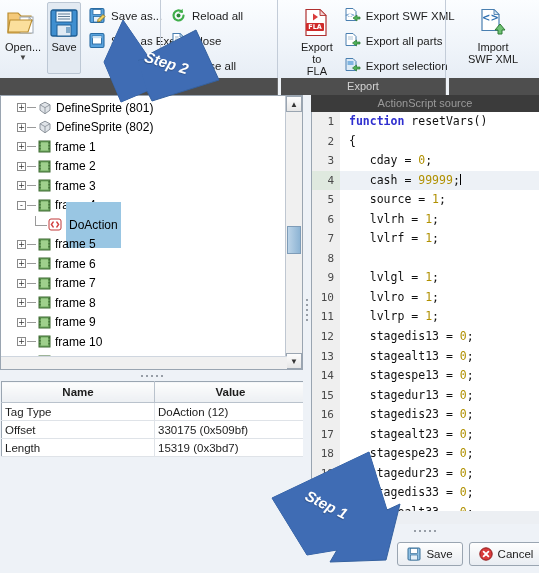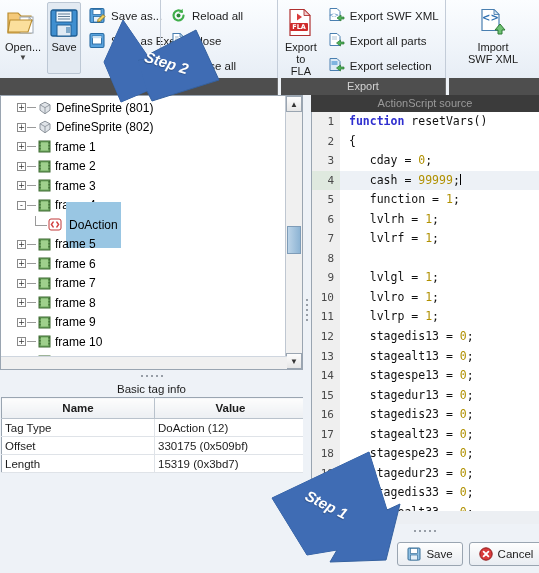--- a/index.html
+++ b/index.html
@@ -220,21 +220,21 @@
                 <circle cx="11.5" cy="12" r="4" fill="#d93b3b" stroke="#9c1f1f" stroke-width=".8"></circle>
                 <rect x="9.3" y="11.3" width="4.4" height="1.4" fill="#fff"></rect>
               </svg>
             </span>
             <span class="lbl">Close all</span>
           </div>
         </div>
       </div>
 
       <div class="rgroup" style="width:168px">
-        <div class="bigbtn" style="width:52px;margin-left:6px">
+        <div class="bigbtn" style="width:52px;margin-left:22px">
           <span class="ico">
             <svg width="28" height="30" viewBox="0 0 28 30">
               <path d="M3 1.5h14l6 6v20H3z" fill="#fff" stroke="#b03030" stroke-width="1.2"></path>
               <path d="M17 1.5l6 6h-6z" fill="#f2d0d0" stroke="#b03030" stroke-width=".9"></path>
               <path d="M10 5.5l5 3.5-5 3.5z" fill="#d93b3b"></path>
               <rect x="3" y="15" width="18" height="8" rx="1" fill="#cf2a2a"></rect>
               <text x="12" y="21.3" font-family="DejaVu Sans" font-size="6.5" fill="#fff" text-anchor="middle" font-weight="bold">FLA</text>
             </svg>
           </span>
           <span class="lbl">Export</span>
@@ -565,21 +565,20 @@
 
       <div class="hsplit splitdots">
         <i></i>
           <i></i>
           <i></i>
           <i></i>
           <i></i>
       </div>
 
       <div class="taginfo">
-        <div class="cap">Basic tag info</div>
         <table class="tbl">
           <thead>
               <tr>
             <th style="width:150px">Name</th>
             <th style="width:149px;border-right:none">Value</th>
           </tr>
             </thead>
           <tbody id="taginfo-body">
               <tr>
                 <td>Tag Type</td>
@@ -624,21 +623,21 @@
             <div class="coderow">
               <span class="gut">3</span>
               <span class="codetxt"><span class="">   cday = </span><span class="num">0</span><span class="">;</span></span>
             </div>
             <div class="coderow hl">
               <span class="gut">4</span>
               <span class="codetxt"><span class="">   cash = </span><span class="num">99999</span><span class="">;</span><span class="caret"></span></span>
             </div>
             <div class="coderow">
               <span class="gut">5</span>
-              <span class="codetxt"><span class="">   function = </span><span class="num">1</span><span class="">;</span></span>
+              <span class="codetxt"><span class="">   source = </span><span class="num">1</span><span class="">;</span></span>
             </div>
             <div class="coderow">
               <span class="gut">6</span>
               <span class="codetxt"><span class="">   lvlrh = </span><span class="num">1</span><span class="">;</span></span>
             </div>
             <div class="coderow">
               <span class="gut">7</span>
               <span class="codetxt"><span class="">   lvlrf = </span><span class="num">1</span><span class="">;</span></span>
             </div>
             <div class="coderow">

